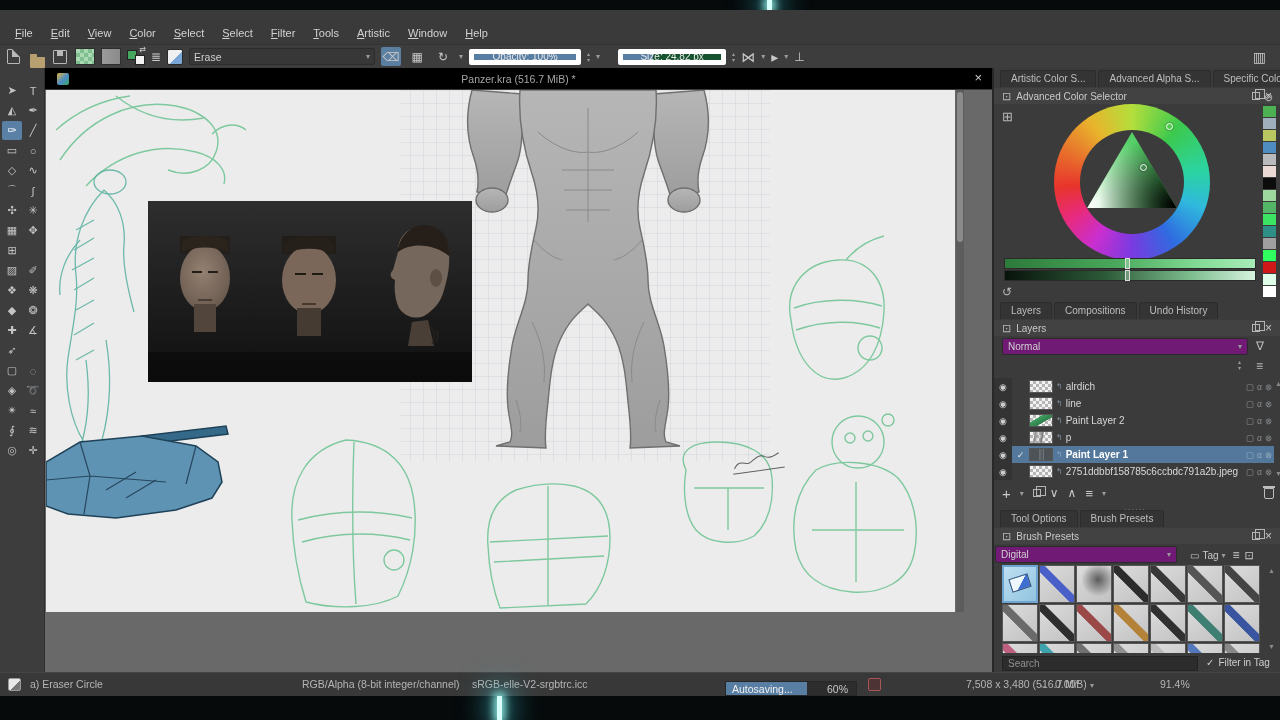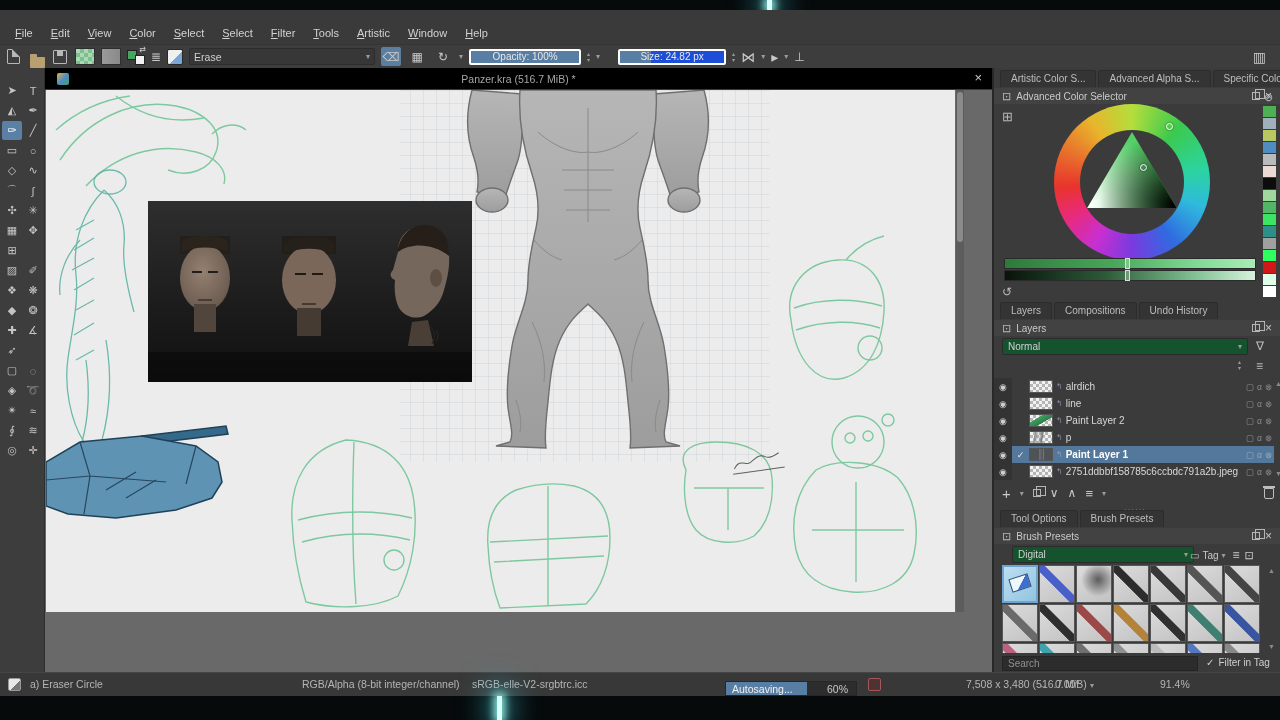--- a/index.html
+++ b/index.html
@@ -26,21 +26,21 @@
   .fgbg{width:18px;height:17px;position:relative;}
   .fgbg .fg{position:absolute;left:0;top:2px;width:10px;height:10px;background:#43a55e;border:1px solid #222;}
   .fgbg .bg{position:absolute;right:0;bottom:0;width:10px;height:10px;background:#f2f2f2;border:1px solid #222;}
   .fgbg .swap{position:absolute;right:-1px;top:-3px;color:#cfcfcf;font-size:8px;}
   .glyph{color:#c9c9c9;font-size:12px;line-height:1;}
   .combo{height:17px;background:#373737;border:1px solid #2c2c2c;border-radius:2px;display:flex;align-items:center;color:#cfcfcf;font-size:10.5px;padding:0 4px;}
   .combo .arrow{margin-left:auto;color:#9a9a9a;font-size:8px;}
   .preset-chip{width:16px;height:16px;background:linear-gradient(135deg,#f0f0f0 55%,#7aa6d8 56%);border:1px solid #2a2a2a;border-radius:2px;}
   .tb-btn{height:19px;min-width:20px;display:flex;align-items:center;justify-content:center;border-radius:2px;}
   .tb-btn.active{background:#5a7fa0;}
-  .slider{position:relative;height:16px;background:#1d4ed8;border:2px solid #ffffff;border-radius:2px;overflow:hidden;}
+  .slider{position:relative;height:16px;background:#14532d;border:5px solid #ffffff;border-radius:2px;overflow:hidden;}
   .slider .fill{position:absolute;left:0;top:0;bottom:0;background:#587ea3;}
   .slider .lab{position:absolute;inset:0;display:flex;align-items:center;justify-content:center;color:#e8e8e8;font-size:10px;white-space:nowrap;}
   .stepper{display:flex;flex-direction:column;justify-content:center;color:#9a9a9a;font-size:6px;line-height:6px;}
   .dd{color:#9a9a9a;font-size:8px;}
   
   #toolbox{position:absolute;left:0;top:58px;width:45px;height:604px;background:#3d3d3d;border-right:1px solid #2e2e2e;}
   #tools{display:grid;grid-template-columns:20px 20px;gap:1px 1px;padding:13px 0 0 2px;}
   .tool{width:20px;height:19px;display:flex;align-items:center;justify-content:center;color:#c4c4c4;font-size:11px;border-radius:2px;}
   .tool.selected{background:#5a81a5;color:#fff;}
   
@@ -69,21 +69,21 @@
   .tri{position:absolute;left:26px;top:26px;width:104px;height:104px;clip-path:polygon(50% 2%,7% 75%,93% 75%);}
   .tri.base{background:#55cf68;}
   .tri.whitev{background:radial-gradient(circle at 10% 72%,#fff 0%,rgba(255,255,255,0) 62%);}
   .tri.blackv{background:radial-gradient(circle at 90% 72%,#000 0%,rgba(0,0,0,0) 62%);}
   .seldot{position:absolute;width:7px;height:7px;border:1.5px solid rgba(255,255,255,.95);border-radius:50%;box-shadow:0 0 2px rgba(0,0,0,.6);}
   .strip{position:absolute;height:11px;border:1px solid #2a2a2a;}
   .strip .mark{position:absolute;top:-1px;bottom:-1px;width:5px;border:1px solid #ddd;background:rgba(255,255,255,.25);}
   .histcol{position:absolute;display:flex;flex-direction:column;gap:1px;}
   .hist{width:13px;height:11px;}
   
-  .select{height:17px;background:#14532d;border:1px solid #2b2b2b;border-radius:2px;display:flex;align-items:center;color:#d0d0d0;font-size:10px;padding:0 5px;text-align:right;}
+  .select{height:17px;background:#701a75;border:1px solid #2b2b2b;border-radius:2px;display:flex;align-items:center;color:#d0d0d0;font-size:10px;padding:0 5px;text-align:right;}
   .lrow{display:flex;align-items:center;height:17px;gap:3px;padding-right:2px;}
   .lrow.selected{background:#54789b;}
   .lrow .eye{width:18px;height:17px;background:#333;display:flex;align-items:center;justify-content:center;color:#cfcfcf;font-size:9px;flex:0 0 auto;}
   .lrow .chk{width:11px;color:#e8e8e8;font-size:9px;text-align:center;visibility:hidden;flex:0 0 auto;}
   .lrow.selected .chk{visibility:visible;}
   .lthumb{width:24px;height:13px;border:1px solid #555;flex:0 0 auto;}
   .t-checker{background:conic-gradient(#b5b5b5 25%,#f2f2f2 0 50%,#b5b5b5 0 75%,#f2f2f2 0);background-size:6px 6px;}
   .t-green{background:linear-gradient(150deg,rgba(0,0,0,0) 30%,#3f9f5f 32%,#2e7f4a 62%,rgba(0,0,0,0) 64%),conic-gradient(#b5b5b5 25%,#f2f2f2 0 50%,#b5b5b5 0 75%,#f2f2f2 0);background-size:100% 100%,6px 6px;}
   .t-sketch{background:linear-gradient(100deg,rgba(0,0,0,0) 20%,#8a8a8a 22%,rgba(0,0,0,0) 40%,#777 55%,rgba(0,0,0,0) 60%),conic-gradient(#b5b5b5 25%,#f2f2f2 0 50%,#b5b5b5 0 75%,#f2f2f2 0);background-size:100% 100%,6px 6px;}
   .t-dark{background:linear-gradient(90deg,#4e5357 40%,#6a7076 42%,#4e5357 60%,#80868c 62%,#4e5357 64%);}
@@ -628,21 +628,21 @@
           <span class="tab selected"><span>Brush Presets</span></span>
         </div>
       <div class="dhead" style="top:460px;">
         <span class="smallicon">⊡</span>
         <span class="ttl">Brush Presets</span>
           <span class="spacer"></span>
         <span class="icon-dup"></span>
         <span class="xclose">×</span>
       </div>
 
-      <div class="select abs" style="left:18px;top:478px;width:182px;">
+      <div class="select abs" style="left:1px;top:478px;width:182px;">
         <span>Digital</span>
           <span style="margin-left:auto;color:#9a9a9a;font-size:8px;">▾</span>
       </div>
       <div class="abs" style="left:196px;top:480px;display:flex;align-items:center;gap:3px;color:#c9c9c9;font-size:10px;">
         <span>▭</span>
         <span>Tag</span>
         <span class="dd">▾</span>
         <span style="font-size:12px;margin-left:4px;">≡</span>
         <span style="font-size:11px;margin-left:2px;">⊡</span>
       </div>

